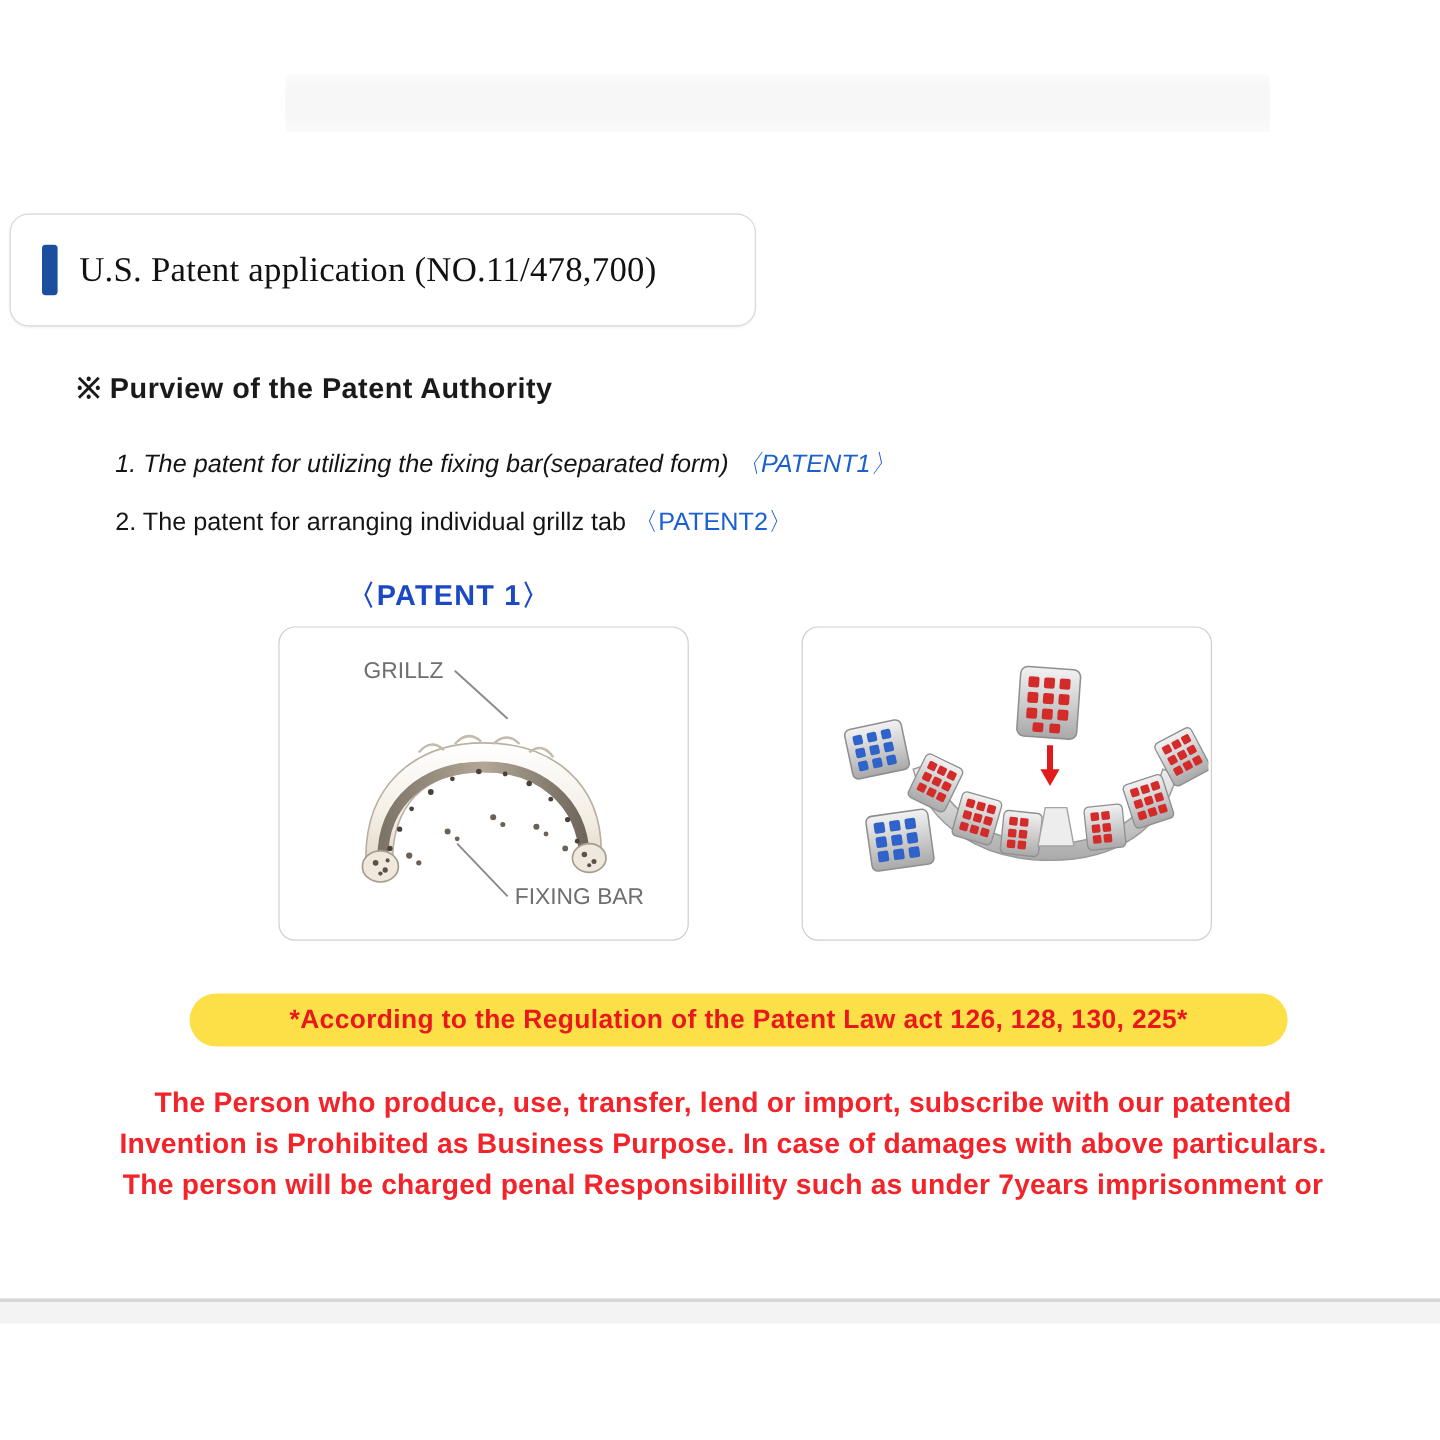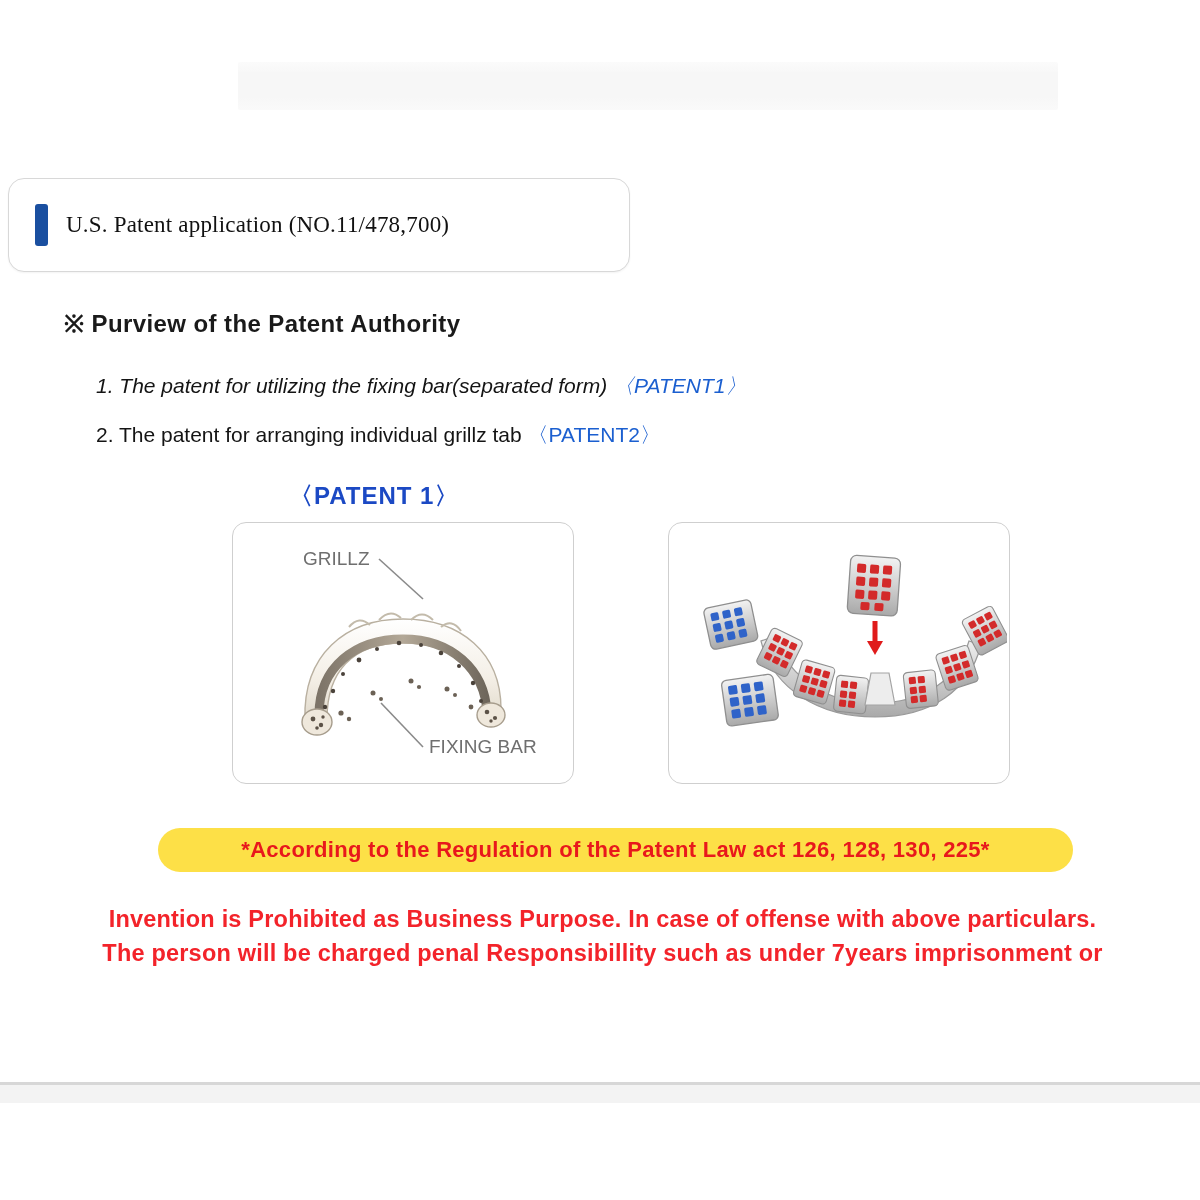--- a/index.html
+++ b/index.html
@@ -56,21 +56,21 @@
   .title-bar {
     width: 13px;
     height: 42px;
     background: #1a4fa0;
     border-radius: 3px;
     margin-left: 26px;
     flex: none;
   }
   .title-text {
     margin-left: 18px;
-    font-size: 23px;
+    font-size: 29px;
     color: #111111;
     letter-spacing: 0.2px;
     white-space: nowrap;
     font-family: "Liberation Serif", serif;
   }
 
   
   .purview {
     position: absolute;
     left: 64px;
@@ -434,20 +434,21 @@
         </g>
       </g>
     </svg>
   </div>
 
   <div class="reg-pill">
     <span>*According to the Regulation of the Patent Law act 126, 128, 130, 225*</span>
   </div>
 
   <div class="warning">
-    <div>Invention is Prohibited as Business Purpose. In case of offense with above particulars.</div>
+    <div>The Person who produce, use, transfer, lend or import, subscribe with our patented</div>
+    <div>Invention is Prohibited as Business Purpose. In case of damages with above particulars.</div>
     <div>The person will be charged penal Responsibillity such as under 7years imprisonment or</div>
   </div>
 
   <div class="bottom-rule"></div>
   <div class="bottom-fill"></div>
 
 </div>
 
 </body></html>

